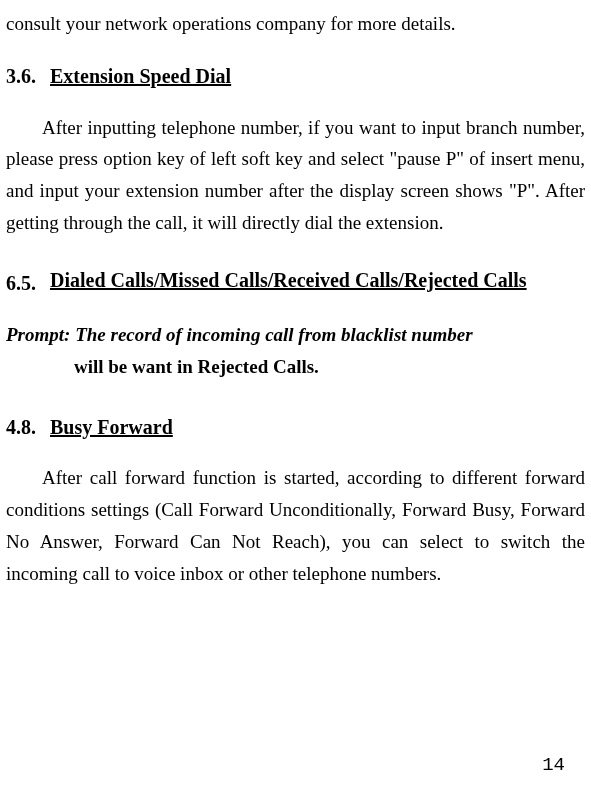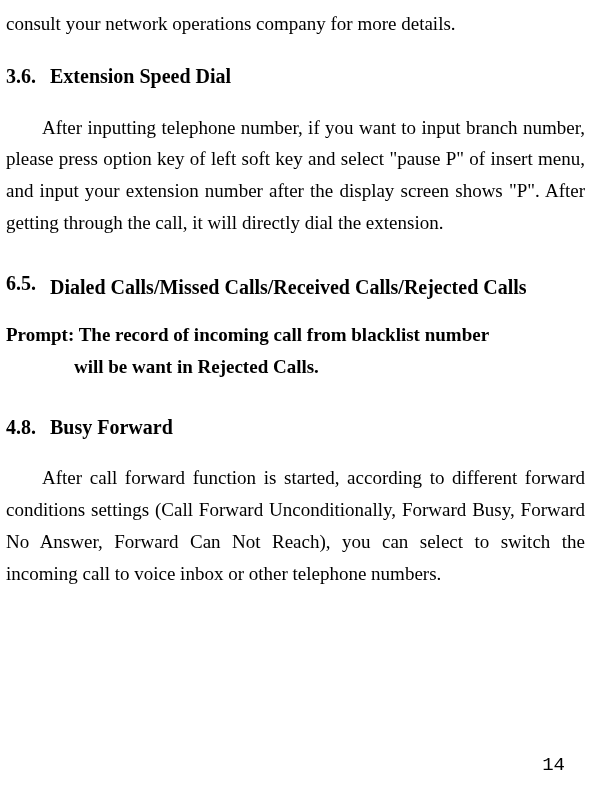--- a/index.html
+++ b/index.html
@@ -22,37 +22,38 @@
     }
     .intro-text {
       text-align: justify;
       margin-bottom: 20px;
     }
     .section-heading {
       font-size: 20px;
       font-weight: bold;
       margin-bottom: 18px;
       display: flex;
-      align-items: flex-end;
     }
     .section-number {
       min-width: 44px;
     }
     .section-title {
       flex: 1;
+      text-decoration: underline;
     }
     .body-text {
       text-align: justify;
       text-indent: 36px;
       margin-bottom: 4px;
     }
     .prompt-text {
       text-align: justify;
       font-weight: bold;
       margin-bottom: 28px;
+      font-style: italic;
     }
     .prompt-continuation {
       font-weight: bold;
       text-align: justify;
       padding-left: 68px;
     }
     .section-block {
       margin-bottom: 28px;
     }
     .page-number {

